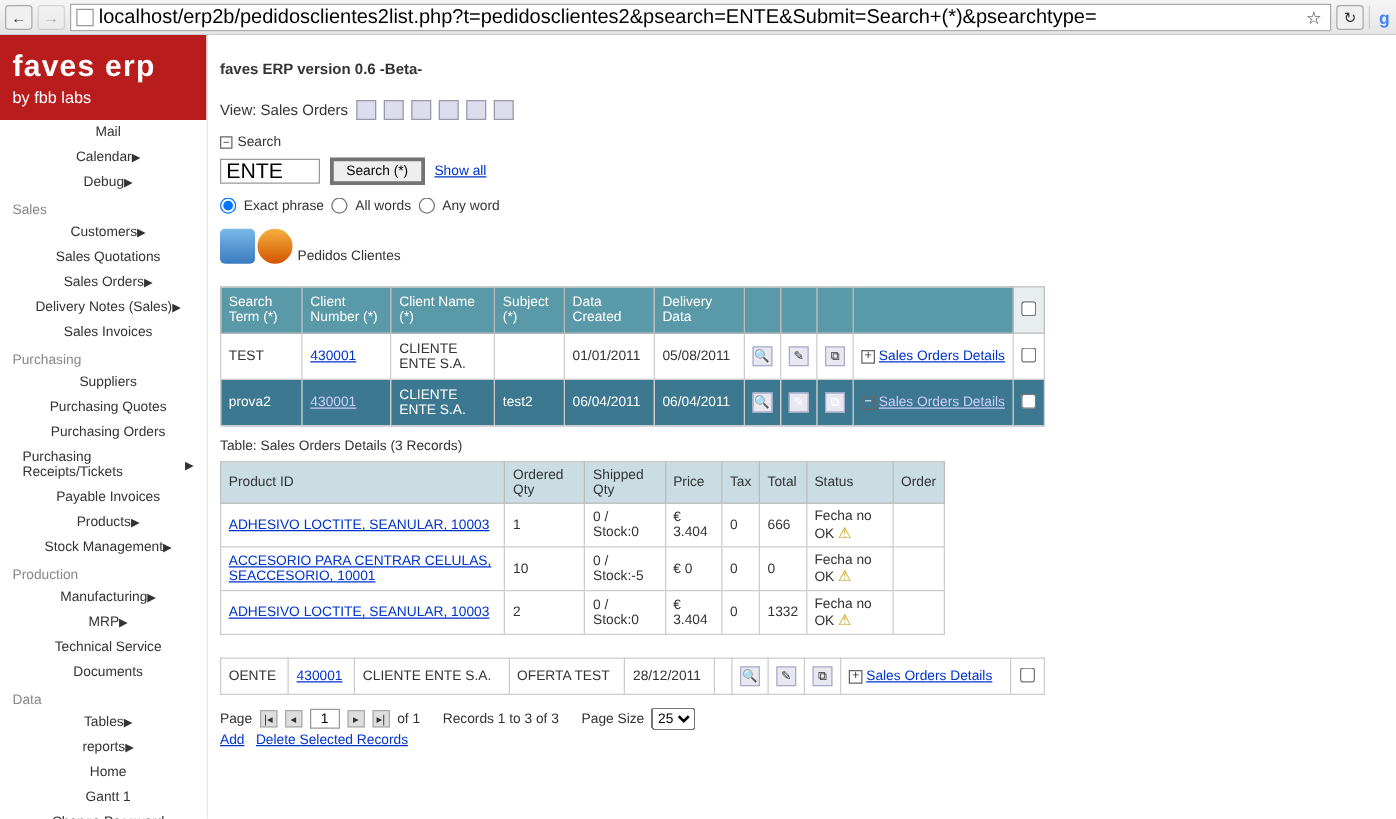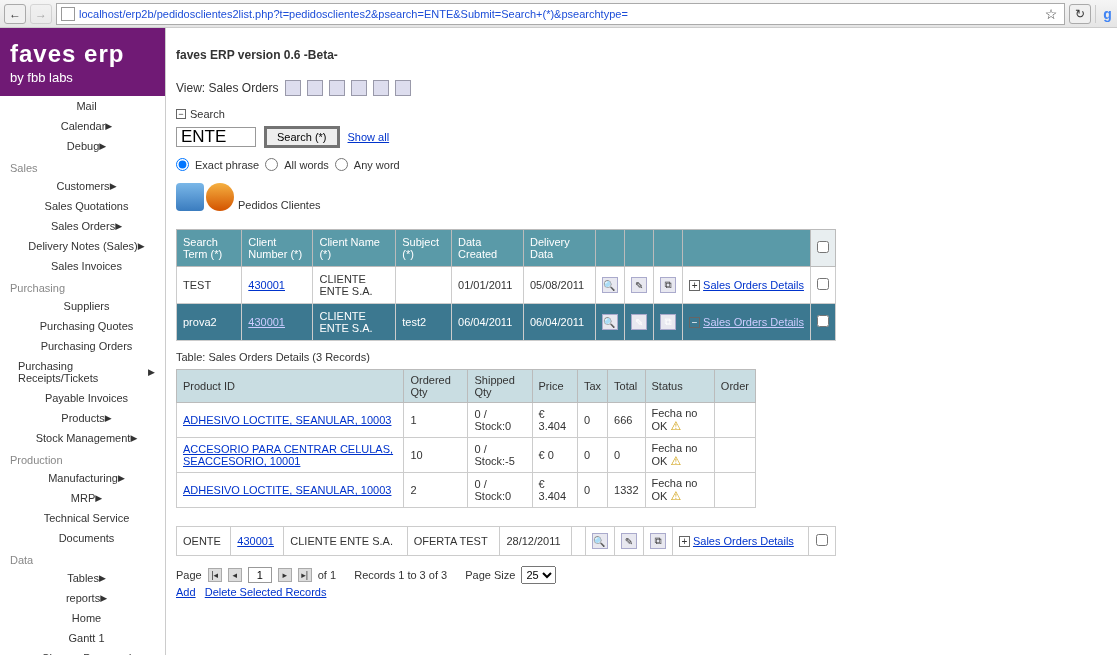--- a/index.html
+++ b/index.html
@@ -2,26 +2,26 @@
 <html><head>
 <meta charset="utf-8">
 <style>
 * { box-sizing: border-box; margin: 0; padding: 0; }
 body { font-family: Arial, sans-serif; font-size: 11px; color: #333; width: 1117px; height: 655px; overflow: hidden; background: #fff; }
 .browser-bar { height: 28px; background: linear-gradient(#f5f5f5,#e5e5e5); border-bottom: 1px solid #ccc; display: flex; align-items: center; padding: 0 4px; gap: 4px; }
 .nav-btn { width: 22px; height: 20px; border: 1px solid #aaa; border-radius: 3px; background: #f0f0f0; display: flex; align-items: center; justify-content: center; font-size: 12px; cursor: pointer; }
 .nav-btn.disabled { opacity: 0.4; }
 .url-wrap { flex: 1; height: 22px; border: 1px solid #aaa; background: #fff; display: flex; align-items: center; padding: 0 4px; gap: 4px; }
 .page-icon { width: 14px; height: 14px; border: 1px solid #999; background: #fff; }
-.url-text { flex: 1; font-size: 11px; color: #1d4ed8; }
+.url-text { flex: 1; font-size: 16px; color: #000000; }
 .star-icon, .reload-icon, .ext-icon { width: 18px; height: 18px; display: flex; align-items: center; justify-content: center; font-size: 14px; }
 .ext-icon { border-left: 1px solid #ccc; padding-left: 6px; }
 .main-wrap { display: flex; height: calc(655px - 28px); }
 .sidebar { width: 166px; background: #fff; border-right: 1px solid #ccc; overflow-y: auto; }
-.logo-box { height: 68px; background: #701a75; color: #fff; display: flex; flex-direction: column; justify-content: center; padding-left: 10px; }
+.logo-box { height: 68px; background: #b91c1c; color: #fff; display: flex; flex-direction: column; justify-content: center; padding-left: 10px; }
 .logo-main { font-size: 24px; font-weight: bold; letter-spacing: 1px; font-family: 'Arial Rounded MT Bold', Arial; }
 .logo-sub { font-size: 13px; margin-top: 2px; }
 .menu-group-title { padding: 6px 10px 2px; color: #888; font-size: 11px; }
 .menu-item { padding: 4px 10px 4px 18px; display: flex; justify-content: center; align-items: center; cursor: pointer; }
 .arrow { font-size: 9px; color: #333; }
 .content { flex: 1; padding: 20px 10px 10px 10px; overflow: auto; }
 .page-title { font-weight: bold; font-size: 12px; margin-bottom: 18px; }
 .view-row { display: flex; align-items: center; gap: 6px; margin-bottom: 12px; font-size: 12px; }
 .tbicon { width: 16px; height: 16px; background: #dde; border: 1px solid #99a; display: inline-block; }
 .search-toggle { display: flex; align-items: center; gap: 4px; margin-bottom: 6px; font-size: 11px; }

